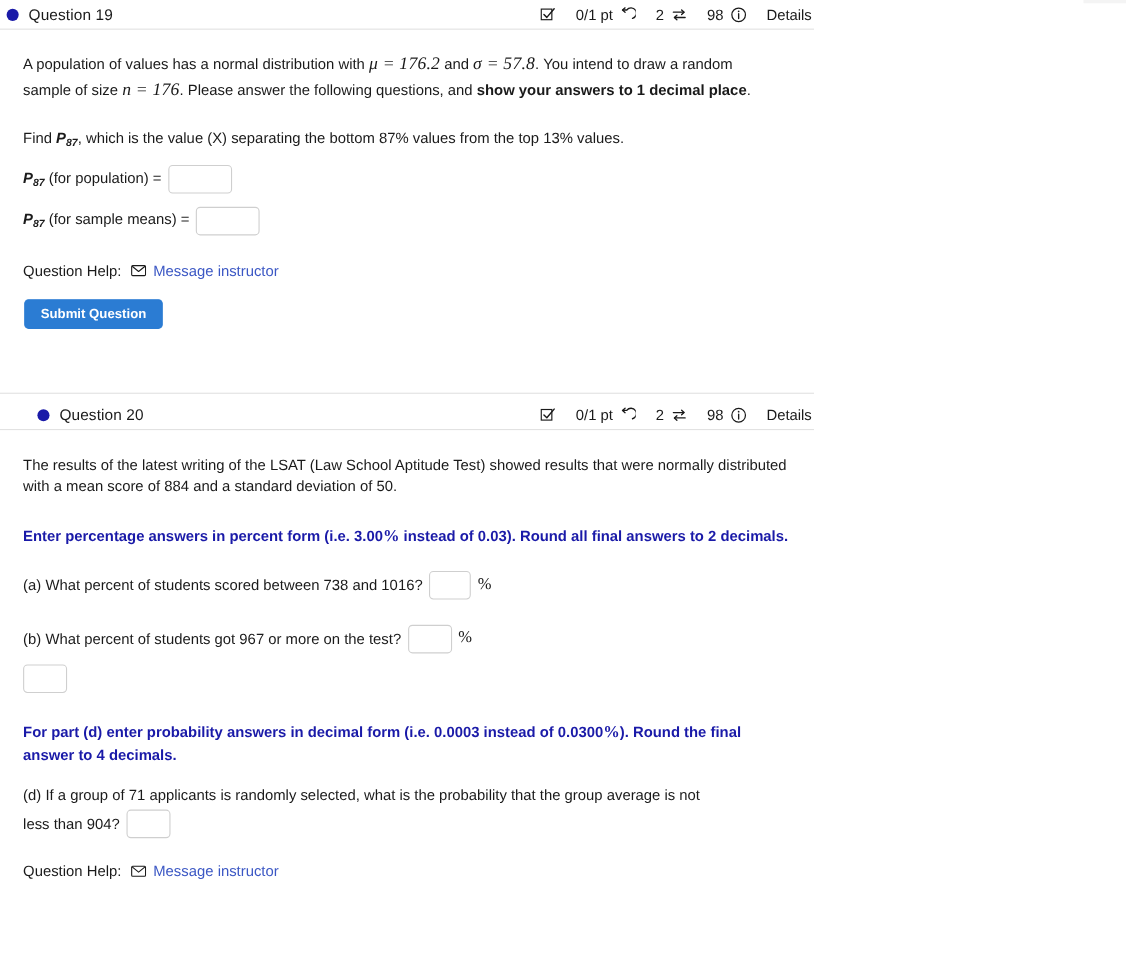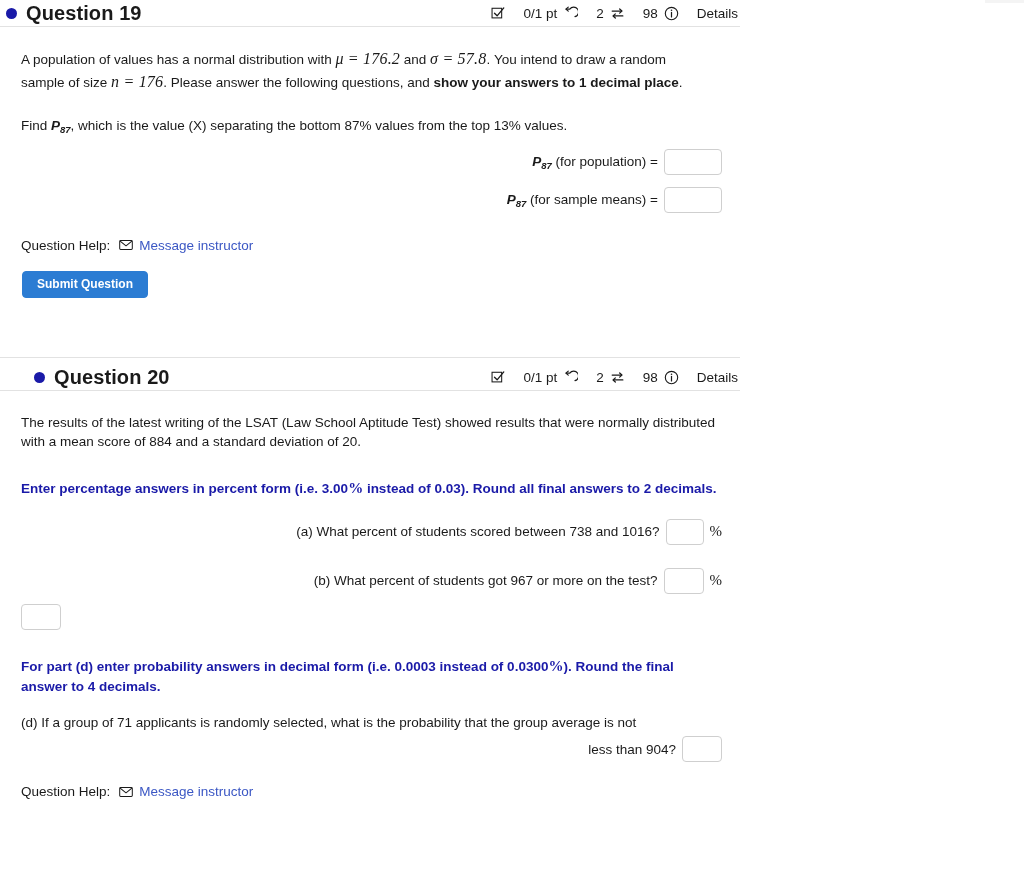--- a/index.html
+++ b/index.html
@@ -41,22 +41,22 @@
     padding-left: 6px;
   }
   .status-dot {
     width: 11px; height: 11px;
     border-radius: 50%;
     background: #1a1aa8;
     flex: 0 0 auto;
     display: block;
   }
   .q-title {
-    font-weight: bold;
-    font-size: 20px;
+    font-weight: normal;
+    font-size: 14px;
     color: #1a1a1a;
     letter-spacing: .1px;
   }
   .q-header-right {
     display: flex;
     align-items: center;
     gap: 6px;
     font-size: 13.5px;
     color: #1a1a1a;
     white-space: nowrap;
@@ -118,21 +118,20 @@
     outline: none;
   }
   .answer-input.narrow { width: 38px; }
   .answer-input.mid { width: 40px; }
 
   .inline-row {
     display: flex;
     align-items: center;
     gap: 6px;
     line-height: 1.42;
-    justify-content: flex-end;
   }
   .inline-row .lbl { white-space: nowrap; }
 
   .help-row {
     display: flex;
     align-items: center;
     gap: 9px;
     font-size: 13.5px;
   }
   .help-label { color: #1a1a1a; }
@@ -306,21 +305,21 @@
           </span>
           <span class="details-link">Details</span>
         </span>
       </div>
     </div>
 
     <div class="divider"></div>
 
     <div class="q-body">
 
-      <p class="para" style="margin-top:22px; width:700px;">The results of the latest writing of the LSAT (Law School Aptitude Test) showed results that were normally distributed with a mean score of 884 and a standard deviation of 20.</p>
+      <p class="para" style="margin-top:22px; width:700px;">The results of the latest writing of the LSAT (Law School Aptitude Test) showed results that were normally distributed with a mean score of 884 and a standard deviation of 50.</p>
 
       <p class="blue-note" style="margin-top:27px; width:700px;">
         <span>Enter percentage answers in percent form (i.e. 3.00</span><span class="pct-sym">%</span><span> instead of 0.03). Round all final answers to 2 decimals.</span>
       </p>
 
       <div class="inline-row" style="margin-top:19px;">
         <span class="lbl">(a) What percent of students scored between 738 and 1016?</span>
         <input class="answer-input narrow" type="text" value="" style="">
         <span class="pct-sym">%</span>
       </div>

